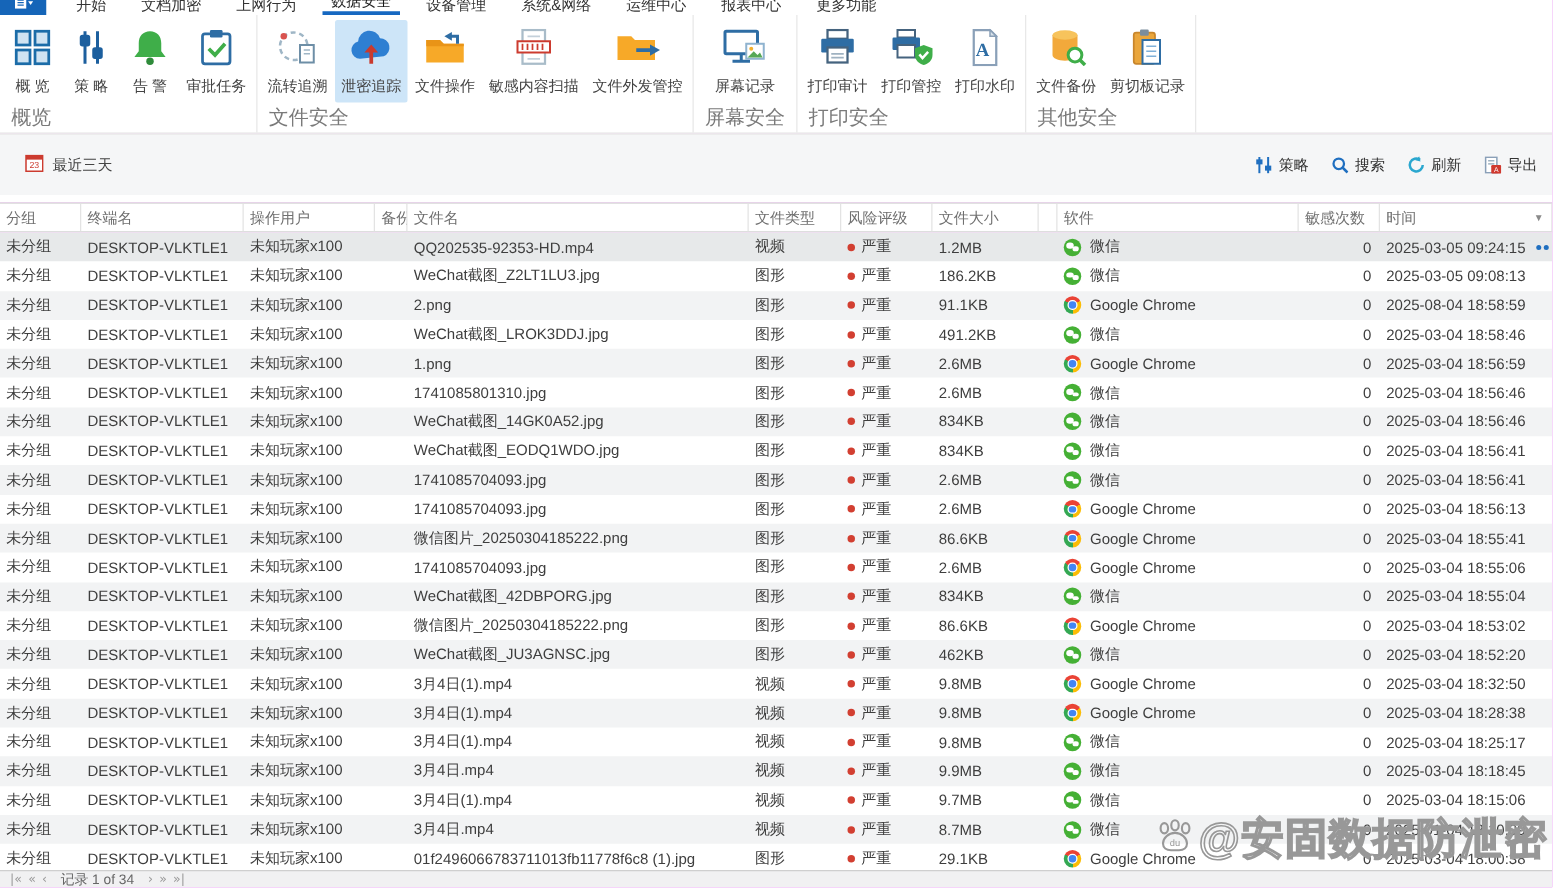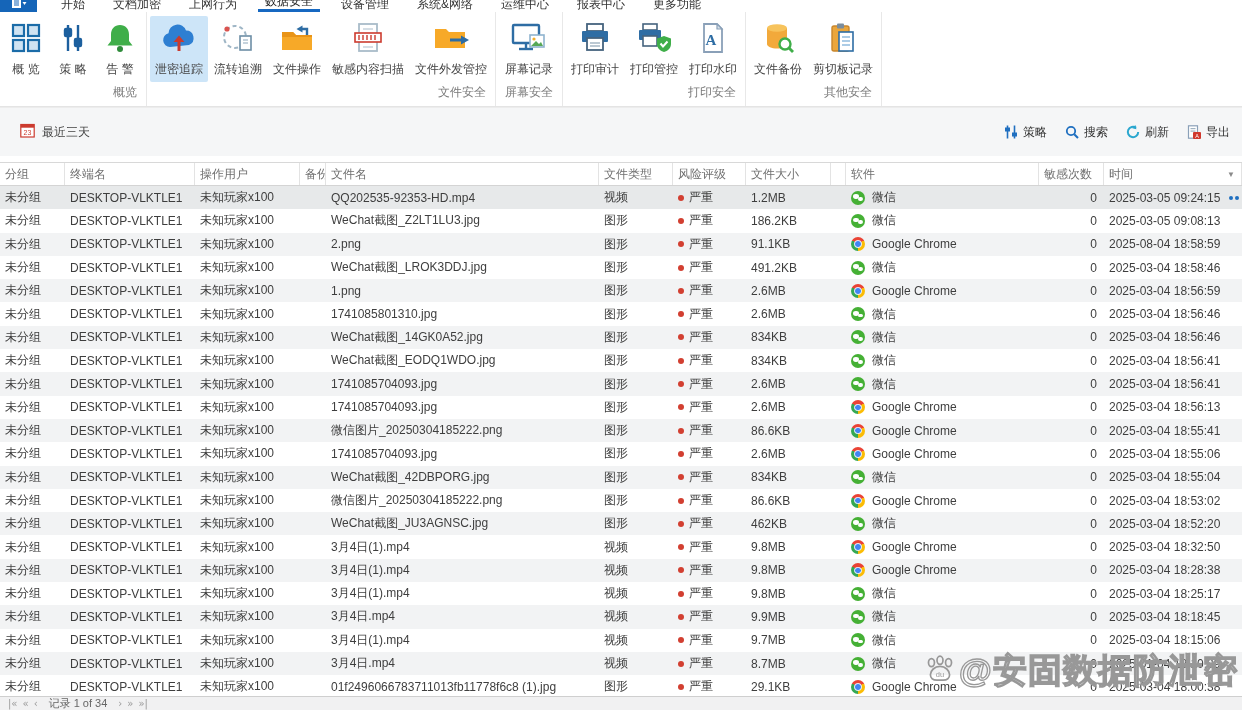--- a/index.html
+++ b/index.html
@@ -16,21 +16,21 @@
   .tab{font-size:12px;line-height:15px;color:#333;margin:0 7px;padding:0 7px 0;white-space:nowrap;cursor:pointer;}
   .tab.active{color:#1a1a1a;border-bottom:3px solid #1668c1;}
   
   .ribbon{height:95px;flex:none;display:flex;border-bottom:1px solid #e4e4e4;background:#fff;}
   .rgroup{display:flex;flex-direction:column;border-right:1px solid #e8e8e8;padding:0 3px;}
   .rbuttons{flex:1;display:flex;align-items:flex-start;justify-content:center;gap:1px;padding-top:4px;}
   .rbtn{display:flex;flex-direction:column;align-items:center;justify-content:space-between;padding:5px 5px 4px;min-width:46px;height:66px;cursor:pointer;border-radius:2px;}
   .rbtn.active{background:#cde5f8;}
   .rbtn .ric{height:34px;display:flex;align-items:center;justify-content:center;}
   .rlabel{font-size:12px;color:#444;white-space:nowrap;}
-  .glabel{text-align:right;font-size:12px;color:#7a7a7a;padding:2px 6px 7px;}
+  .glabel{text-align:left;font-size:16px;color:#7a7a7a;padding:2px 6px 7px;}
   
   .filterbar{height:49px;flex:none;background:#f5f6f7;border-top:1px solid #ececec;display:flex;align-items:center;justify-content:space-between;padding:0 12px 0 20px;}
   .datefilter{display:flex;align-items:center;gap:7px;font-size:12px;color:#444;cursor:pointer;}
   .factions{display:flex;align-items:center;gap:18px;}
   .faction{display:flex;align-items:center;gap:5px;font-size:12px;color:#333;cursor:pointer;}
   .gap{height:6px;flex:none;background:#fff;}
   
   .thead{height:24px;flex:none;display:flex;background:#fff;border-top:1px solid #d8d8d8;border-bottom:1px solid #d4d4d4;}
   .th{font-size:12px;color:#6f6f6f;display:flex;align-items:center;padding-left:5px;border-right:1px solid #e3e3e3;position:relative;white-space:nowrap;overflow:hidden;flex:none;cursor:pointer;}
   .th .caret{position:absolute;right:6px;top:7px;color:#8a8a8a;font-size:8px;}
@@ -119,47 +119,57 @@
           </div>
           <div class="rbtn">
             <span class="ric">
               <svg width="34" height="30" viewBox="0 0 34 30">
                 <path d="M17 2c-5.5 0-9 4-9 9.5V18l-3.5 4.5h25L26 18v-6.5C26 6 22.5 2 17 2z" fill="#3fae49"></path>
                 <circle cx="17" cy="26" r="3" fill="#2e8b3a"></circle>
               </svg>
             </span>
             <div class="rlabel">告 警</div>
           </div>
+          <div class="rbtn">
+            <span class="ric">
+              <svg width="34" height="30" viewBox="0 0 34 30">
+                <rect x="6" y="4" width="22" height="24" rx="2" fill="#fff" stroke="#2e6da4" stroke-width="2.2"></rect>
+                <rect x="12" y="1" width="10" height="6" rx="1" fill="#2e6da4"></rect>
+                <path d="M11 16l5 5 8-9" fill="none" stroke="#3fae49" stroke-width="3"></path>
+              </svg>
+            </span>
+            <div class="rlabel">审批任务</div>
+          </div>
         </div>
         <div class="glabel">概览</div>
       </div>
       <div class="rgroup">
         <div class="rbuttons">
-          <div class="rbtn active">
-            <span class="ric">
-              <svg width="38" height="30" viewBox="0 0 38 30">
-                <path d="M10 24a7 7 0 0 1-1.5-13.8A9 9 0 0 1 26 7.6 7.5 7.5 0 0 1 29 22z" fill="#2e7fd2"></path>
-                <path d="M19 28V15" stroke="#c93a2e" stroke-width="3"></path>
-                <path d="M13.5 19L19 12.5 24.5 19z" fill="#c93a2e"></path>
-              </svg>
-            </span>
-            <div class="rlabel">泄密追踪</div>
-          </div>
           <div class="rbtn">
             <span class="ric">
               <svg width="36" height="30" viewBox="0 0 36 30">
                 <circle cx="15" cy="14" r="11" fill="none" stroke="#9fb6c6" stroke-width="2" stroke-dasharray="4 3"></circle>
                 <circle cx="7" cy="6" r="2.6" fill="#d9534f"></circle>
                 <circle cx="24" cy="23" r="2.6" fill="#d9534f"></circle>
                 <rect x="20" y="13" width="11" height="14" fill="#fff" stroke="#6d8ea6" stroke-width="1.6"></rect>
                 <line x1="23" y1="17" x2="28" y2="17" stroke="#9fb6c6" stroke-width="1.2"></line>
                 <line x1="23" y1="20" x2="28" y2="20" stroke="#9fb6c6" stroke-width="1.2"></line>
               </svg>
             </span>
             <div class="rlabel">流转追溯</div>
+          </div>
+          <div class="rbtn active">
+            <span class="ric">
+              <svg width="38" height="30" viewBox="0 0 38 30">
+                <path d="M10 24a7 7 0 0 1-1.5-13.8A9 9 0 0 1 26 7.6 7.5 7.5 0 0 1 29 22z" fill="#2e7fd2"></path>
+                <path d="M19 28V15" stroke="#c93a2e" stroke-width="3"></path>
+                <path d="M13.5 19L19 12.5 24.5 19z" fill="#c93a2e"></path>
+              </svg>
+            </span>
+            <div class="rlabel">泄密追踪</div>
           </div>
           <div class="rbtn">
             <span class="ric">
               <svg width="36" height="30" viewBox="0 0 36 30">
                 <path d="M3 9h11l3 3h16v15H3z" fill="#f7a928"></path>
                 <path d="M3 9h11l3 3h16v2H3z" fill="#e99417"></path>
                 <path d="M21 6h7v6" fill="none" stroke="#2e6da4" stroke-width="2.4"></path>
                 <path d="M23.5 2.5l-6 3.5 6 3.5z" fill="#2e6da4"></path>
               </svg>
             </span>

